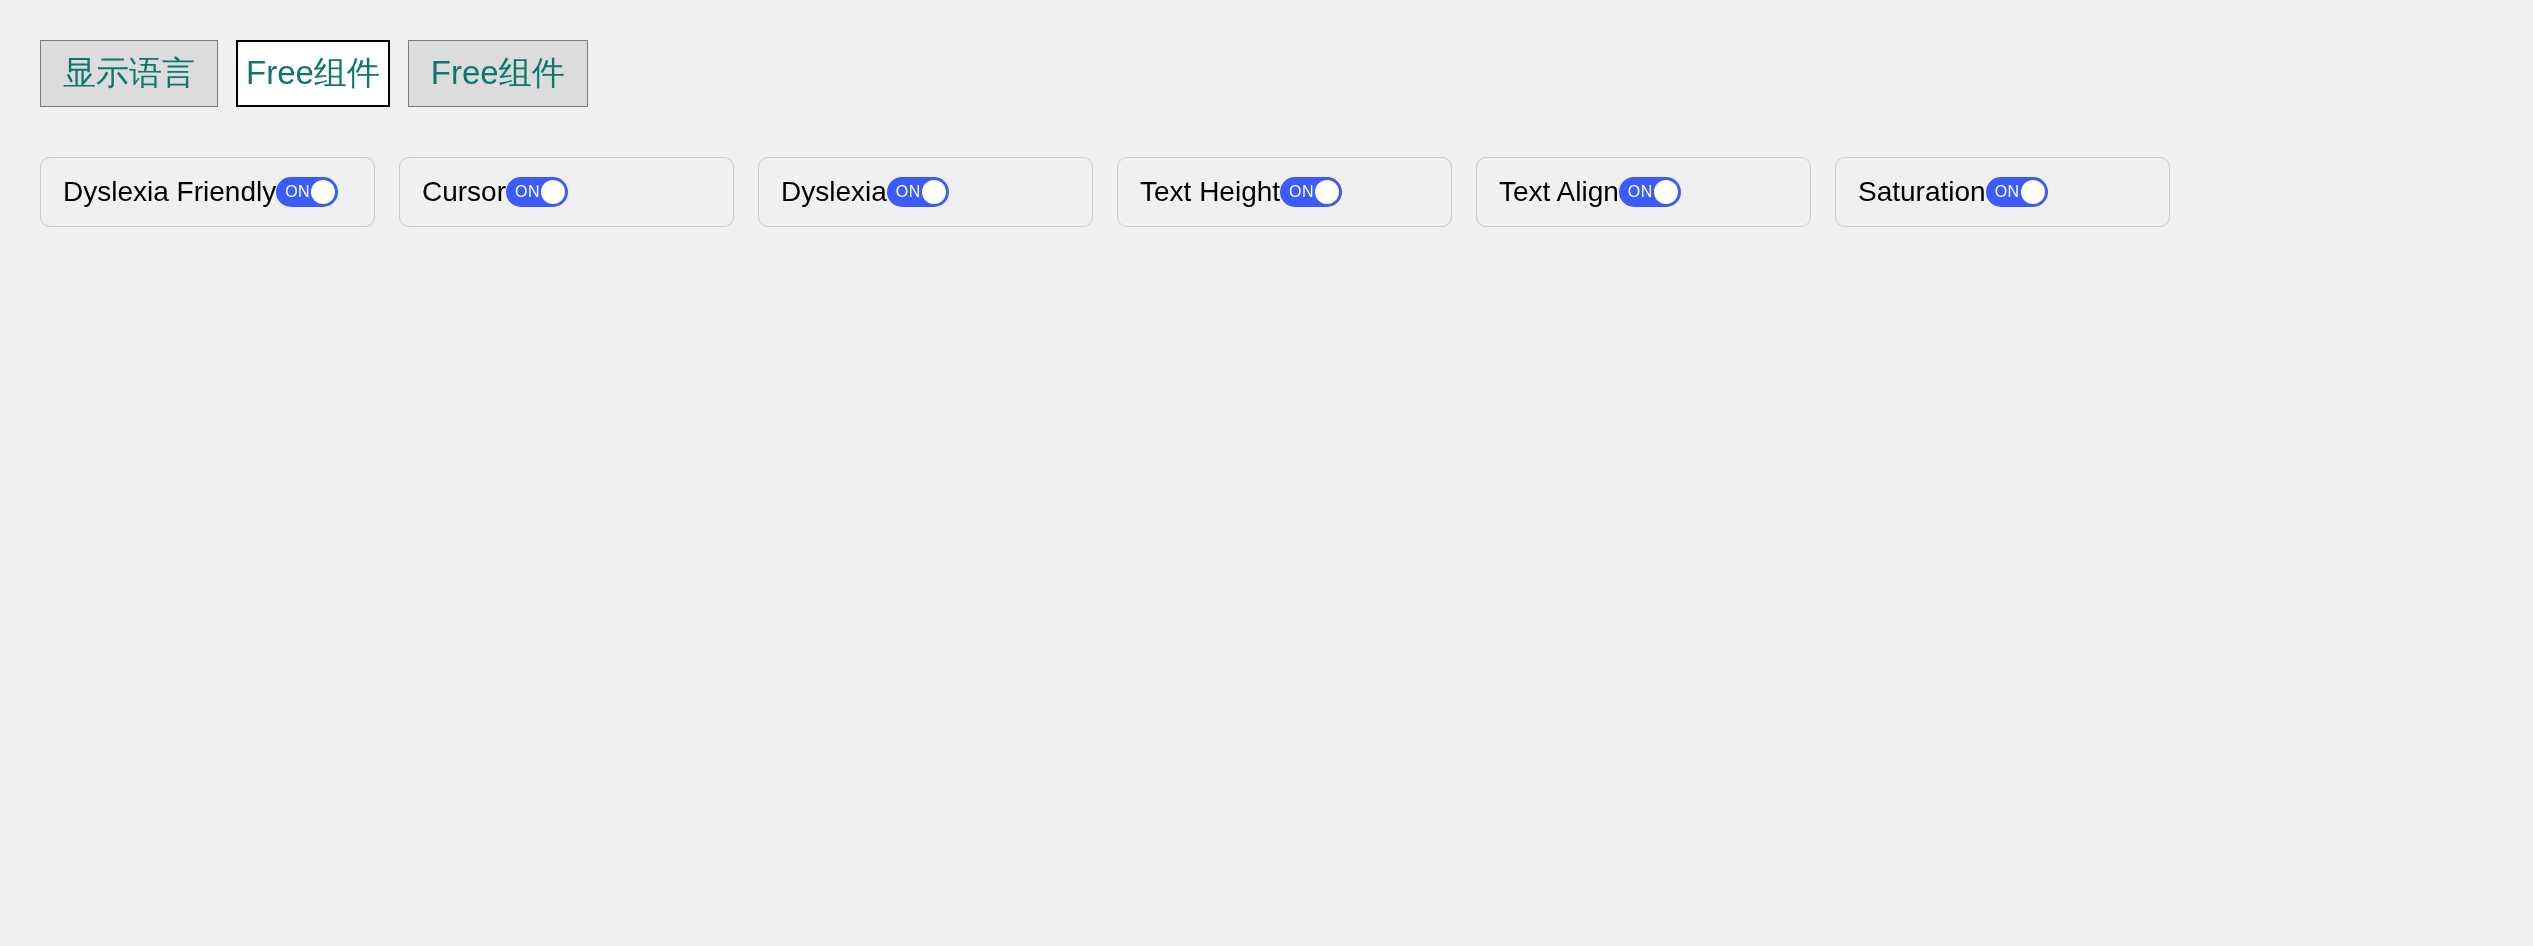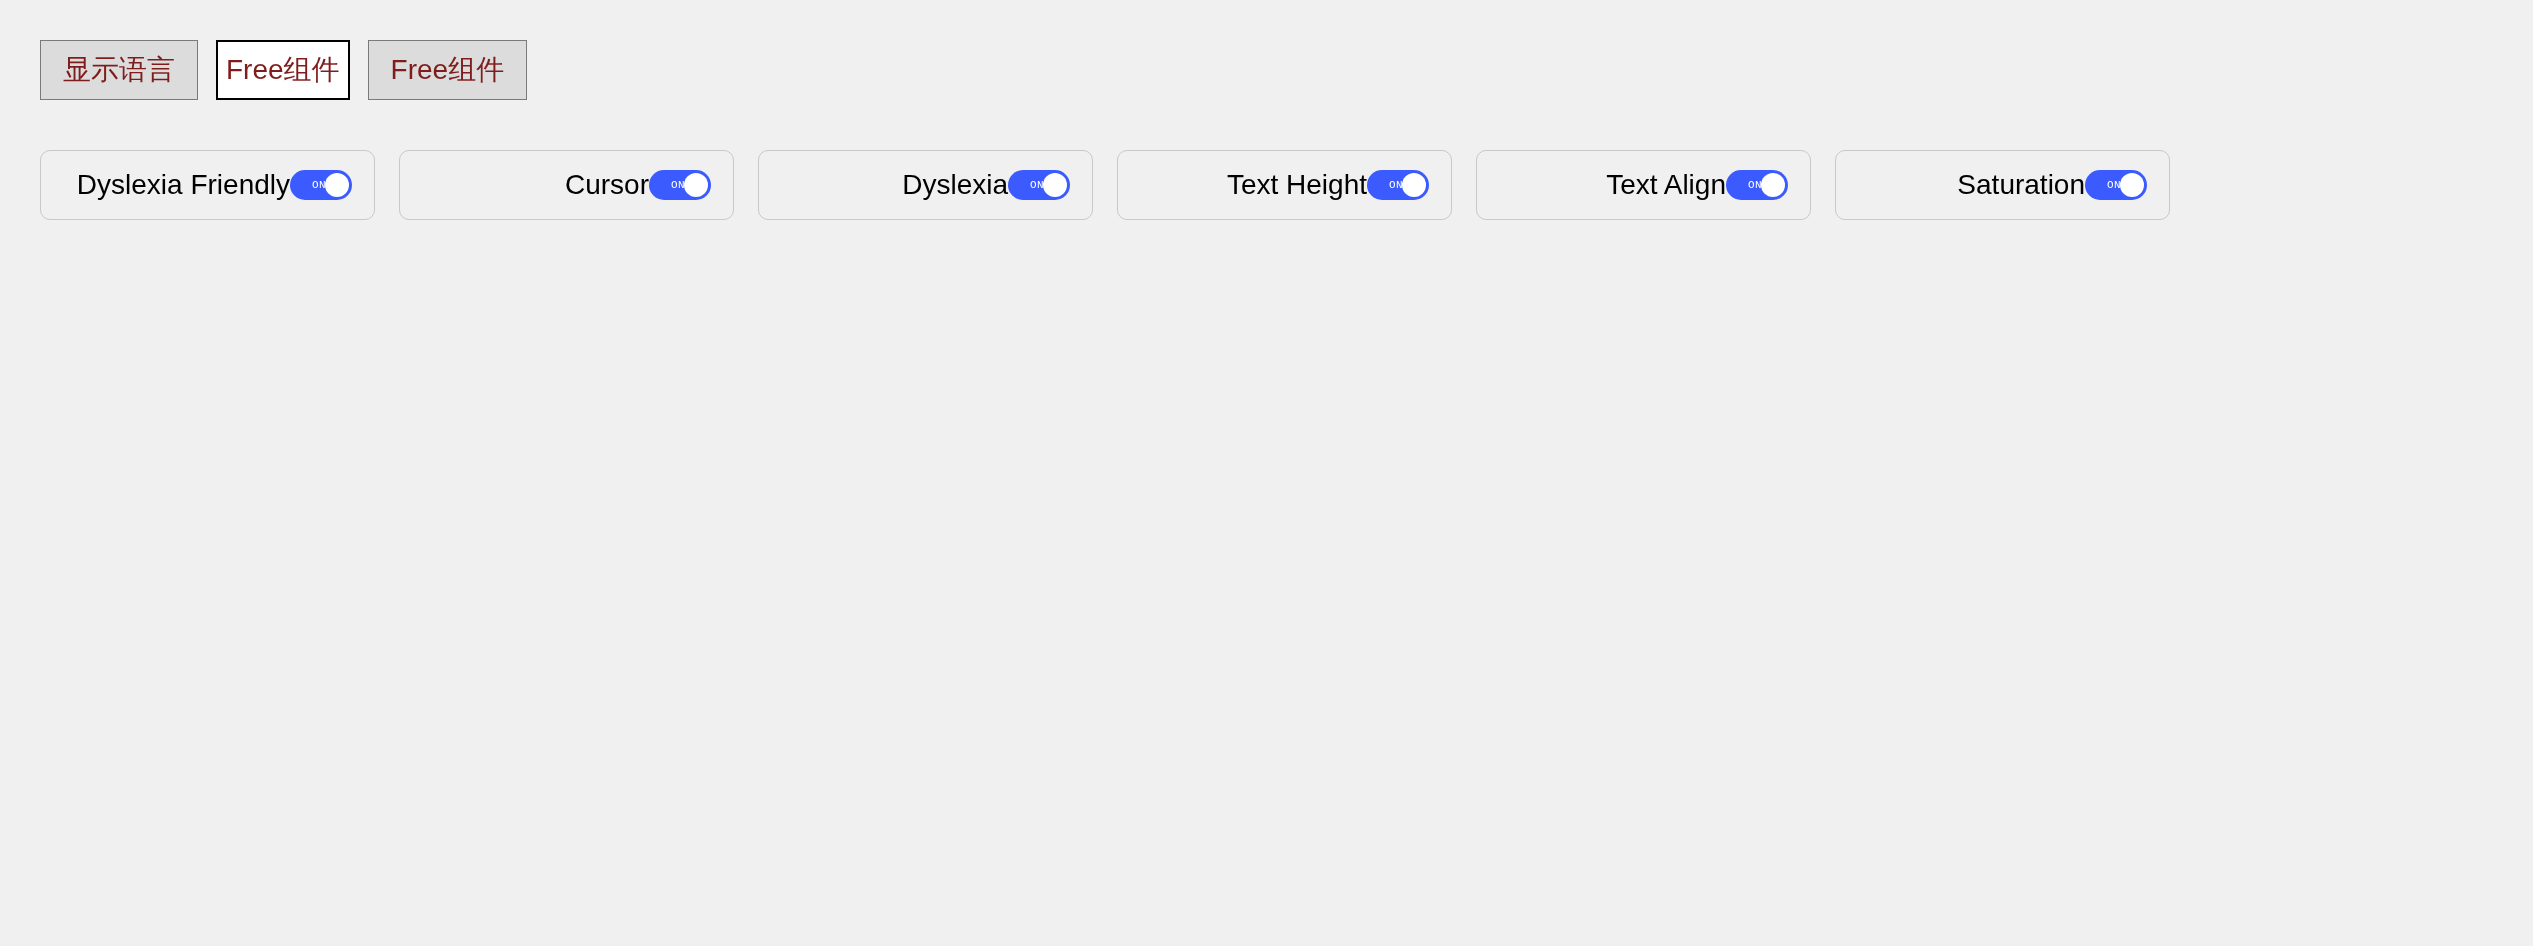--- a/index.html
+++ b/index.html
@@ -14,67 +14,66 @@
     }
     .tabs {
       display: flex;
       gap: 18px;
       margin-bottom: 50px;
     }
     .tab {
       background: #dcdcdc;
       border: 1px solid #7a7a7a;
       padding: 10px 22px;
-      font-size: 28px;
+      font-size: 33px;
       cursor: pointer;
-      color: #7f1d1d;
+      color: #0f766e;
     }
     .tab.active {
       background: #ffffff;
       border: 2px solid #000;
       padding: 9px 8px;
     }
     .settings-grid {
       display: flex;
       flex-wrap: wrap;
       gap: 24px;
       row-gap: 65px;
     }
     .setting-card {
       background: #f0f0f0;
       border: 1.5px solid #c8c8c8;
       border-radius: 10px;
       padding: 18px 22px;
       width: 335px;
       display: flex;
       align-items: center;
-      justify-content: flex-end;
+      justify-content: flex-start;
     }
     .setting-label {
       font-size: 28px;
       color: #000;
     }
     .toggle {
       position: relative;
       width: 62px;
       height: 30px;
       background: #3b5bff;
       border-radius: 999px;
       cursor: pointer;
       display: flex;
       align-items: center;
     }
     .toggle-text {
       position: absolute;
-      left: 22px;
+      left: 9px;
       color: #fff;
-      font-size: 11px;
+      font-size: 16px;
       font-weight: 500;
       letter-spacing: 0.5px;
-      font-family: Liberation Mono, monospace;
     }
     .toggle-thumb {
       position: absolute;
       right: 3px;
       width: 24px;
       height: 24px;
       background: #fff;
       border-radius: 50%;
     }
   </style>

